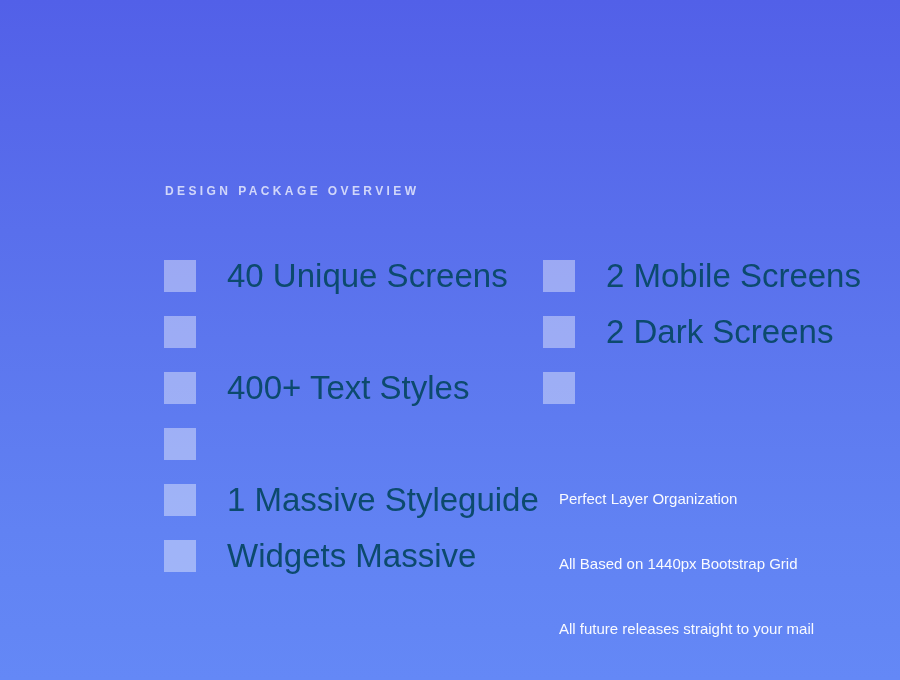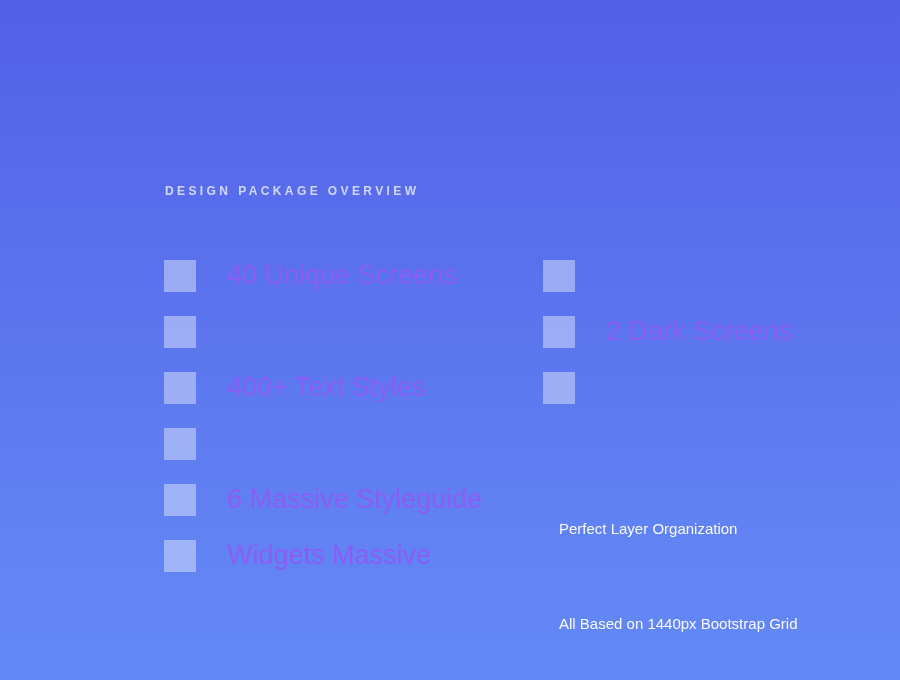--- a/index.html
+++ b/index.html
@@ -62,41 +62,40 @@
     height: 56px;
   }
   .dash {
     flex: 0 0 auto;
     width: 18px;
     height: 2px;
     background: rgba(255,255,255,0.40);
     margin-right: 15px;
   }
   .feature-label {
-    font-size: 27px;
+    font-size: 33px;
     font-weight: 400;
     line-height: 1.1;
-    color: #8b5cf6;
+    color: #0c4a6e;
     white-space: nowrap;
   }
 
   
   .footnotes {
     position: absolute;
     left: 511px;
     top: 434px;
     list-style: none;
   }
   .footnote-item {
     font-size: 15px;
     font-weight: 400;
     line-height: 33px;
     color: rgba(255,255,255,0.96);
     white-space: nowrap;
-    margin-top: 30px;
   }
 </style>
 </head>
 <body>
 
 <div class="slide">
 
   <div class="eyebrow">Design Package Overview</div>
 
   <div class="col col-left">
@@ -115,49 +114,51 @@
         <span class="dash"></span>
         <span class="feature-label">400+ Text Styles</span>
       </li>
 
       <li class="feature-row">
         <span class="dash"></span>
       </li>
 
       <li class="feature-row">
         <span class="dash"></span>
-        <span class="feature-label">6 Massive Styleguide</span>
+        <span class="feature-label">1 Massive Styleguide</span>
       </li>
 
       <li class="feature-row">
         <span class="dash"></span>
         <span class="feature-label">Widgets Massive</span>
       </li>
 
     </ul>
   </div>
 
   <div class="col col-right">
     <ul class="feature-list">
 
       <li class="feature-row">
         <span class="dash"></span>
+        <span class="feature-label">2 Mobile Screens</span>
       </li>
 
       <li class="feature-row">
         <span class="dash"></span>
         <span class="feature-label">2 Dark Screens</span>
       </li>
 
 
       <li class="feature-row">
         <span class="dash"></span>
       </li>
 
     </ul>
   </div>
 
   <ul class="footnotes">
     <li class="footnote-item">Perfect Layer Organization</li>
     <li class="footnote-item">All Based on 1440px Bootstrap Grid</li>
+    <li class="footnote-item">All future releases straight to your mail</li>
   </ul>
 
 </div>
 
 </body></html>

